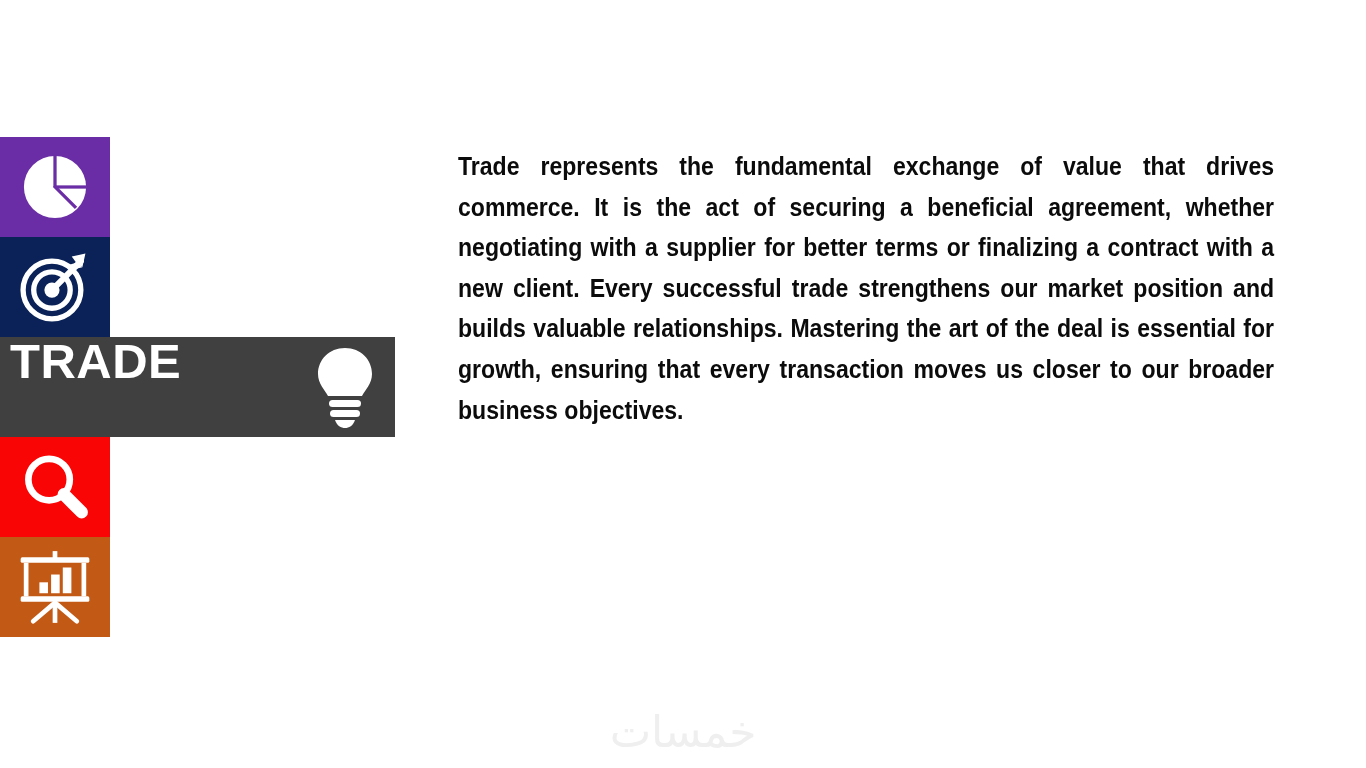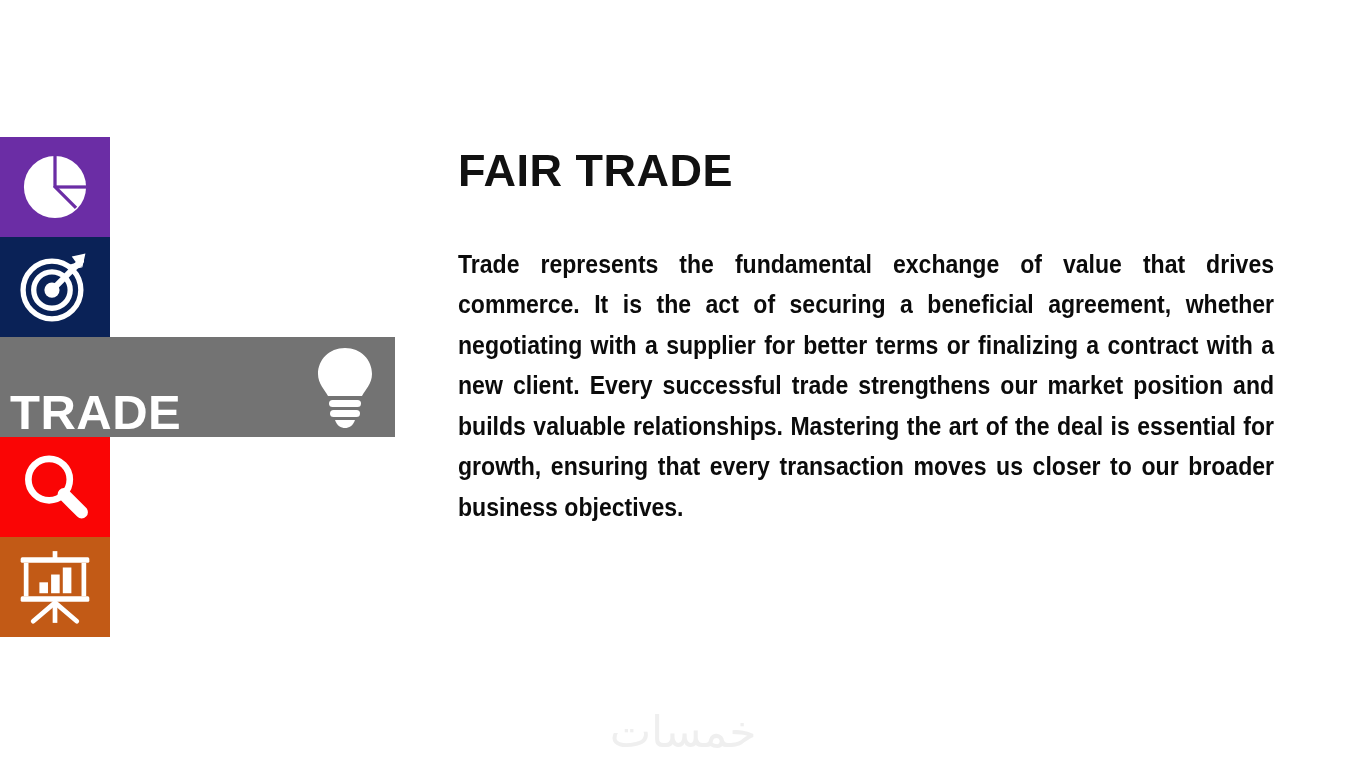--- a/index.html
+++ b/index.html
@@ -47,23 +47,23 @@
   .tile-search   { top: 300px; background: #FA0505; }
   .tile-chart    { top: 400px; background: #C25A16; }
 
   
   .trade-bar {
     position: absolute;
     left: 0;
     top: 337px;
     width: 395px;
     height: 100px;
-    background: #737373;
+    background: #404040;
     display: flex;
-    align-items: flex-end;
+    align-items: flex-start;
   }
   .trade-label {
     color: #ffffff;
     font-size: 49px;
     font-weight: bold;
     letter-spacing: 0.5px;
     line-height: 1;
     margin-left: 10px;
     font-family: "Liberation Sans", "DejaVu Sans", sans-serif;
   }
@@ -190,19 +190,18 @@
         <path d="M33 3 C17 3 6 15 6 29 C6 39 13 45 16 51 L50 51 C53 45 60 39 60 29 C60 15 49 3 33 3 Z
                  M33 12 C24 12 16 19 16 29 C16 36 21 41 24 46 L42 46 C45 41 50 36 50 29 C50 19 42 12 33 12 Z" fill="#ffffff"></path>
         <rect x="17" y="55" width="32" height="7" rx="3.5" fill="#ffffff"></rect>
         <rect x="18" y="65" width="30" height="7" rx="3.5" fill="#ffffff"></rect>
         <path d="M23 75 L43 75 C41 81 37 83 33 83 C29 83 25 81 23 75 Z" fill="#ffffff"></path>
       </svg>
     </span>
   </div>
 
   <div class="content">
-    <h1 class="page-title">FAIR TRADE</h1>
     <p class="body-text">Trade represents the fundamental exchange of value that drives commerce. It is the act of securing a beneficial agreement, whether negotiating with a supplier for better terms or finalizing a contract with a new client. Every successful trade strengthens our market position and builds valuable relationships. Mastering the art of the deal is essential for growth, ensuring that every transaction moves us closer to our broader business objectives.</p>
   </div>
 
   <div class="watermark">خمسات</div>
 
 </div>
 
 </body></html>

